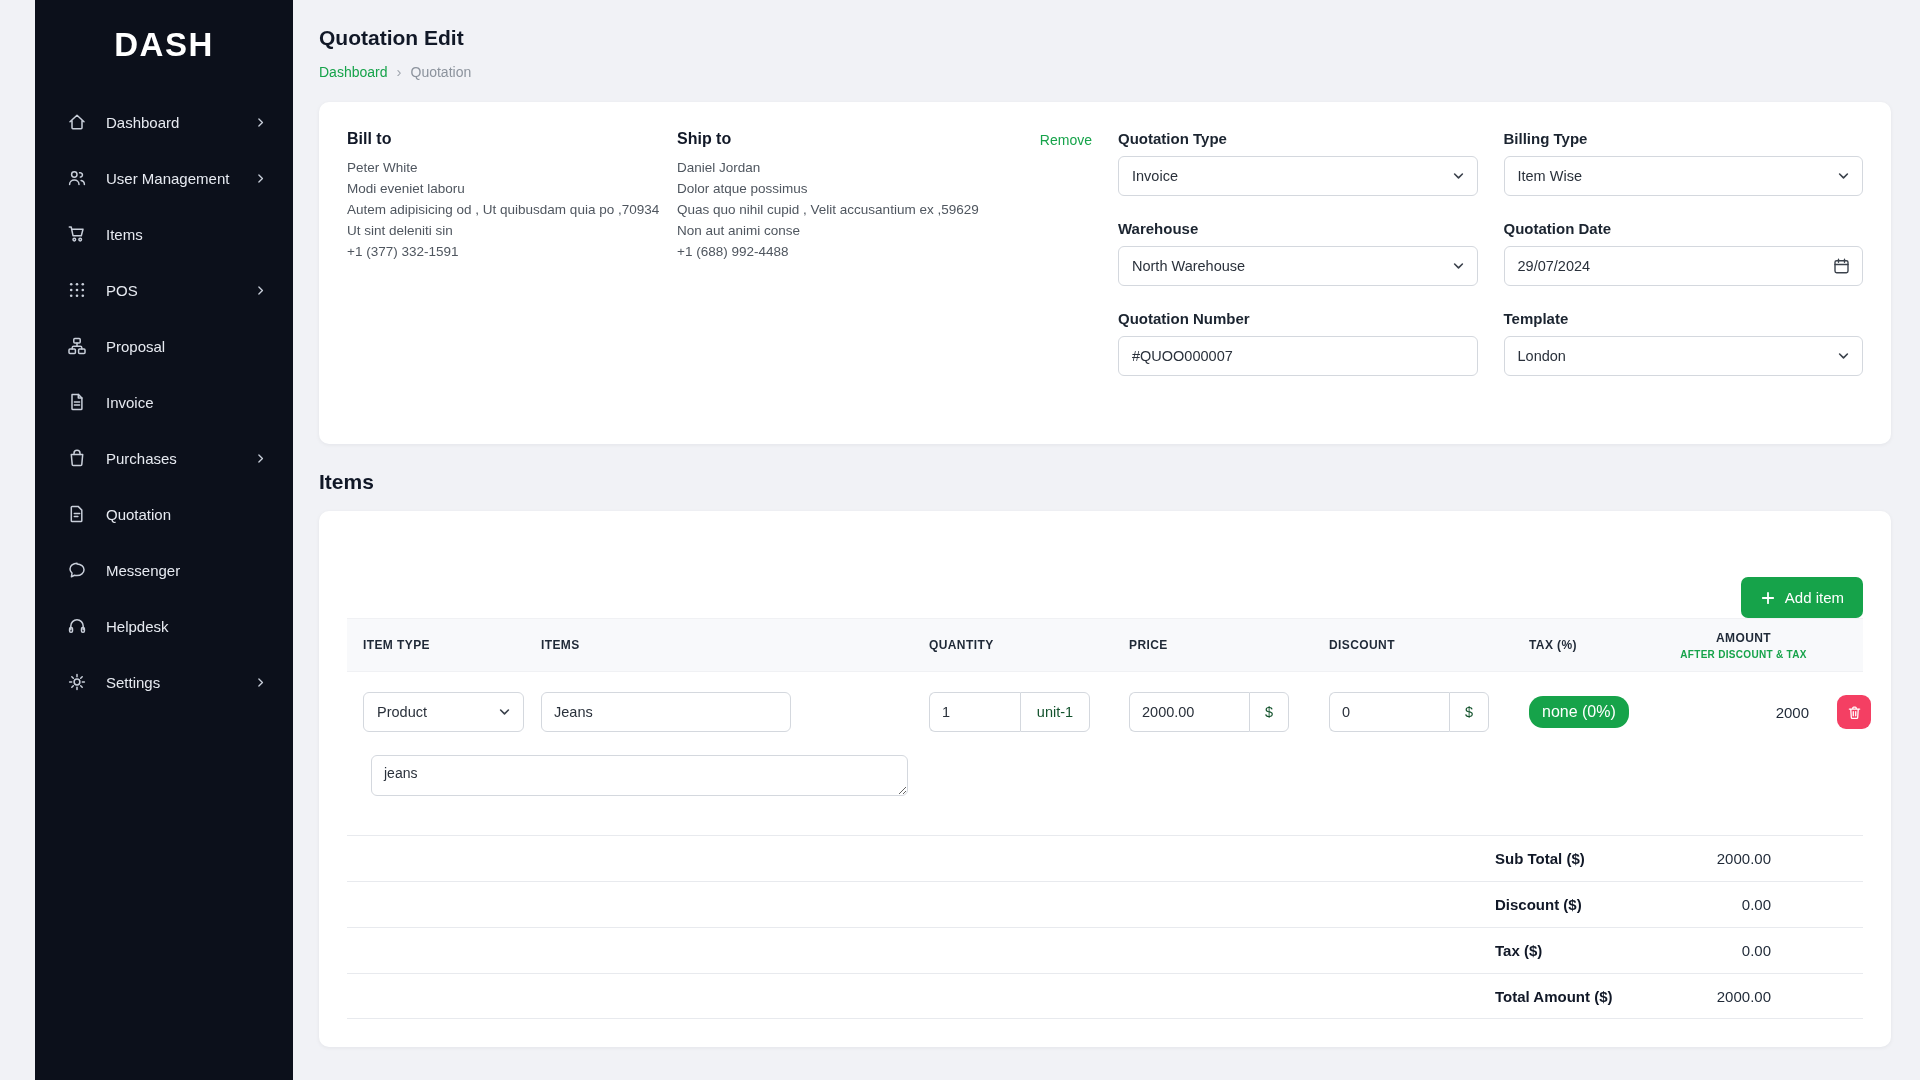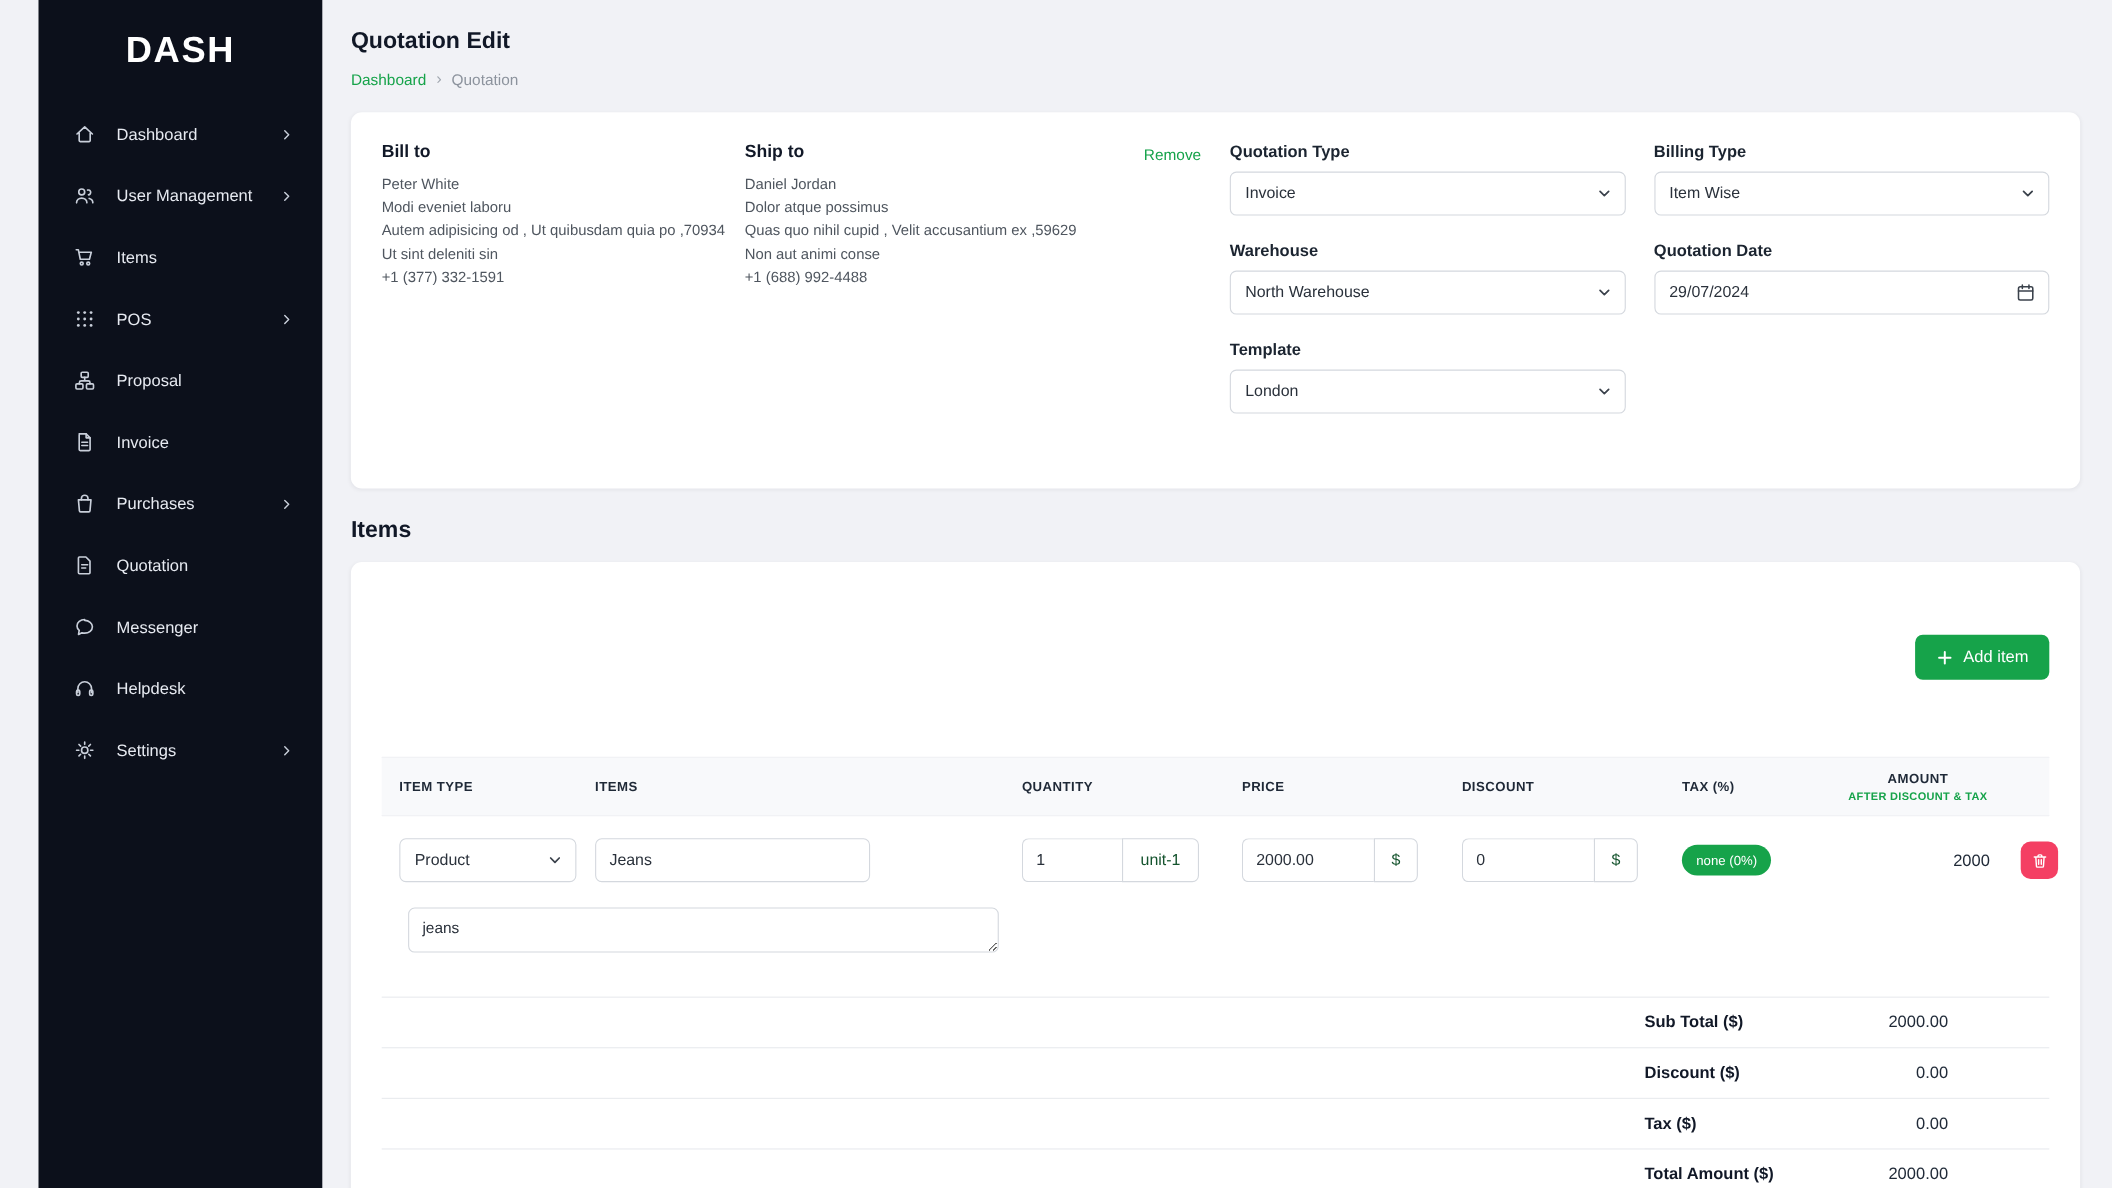--- a/index.html
+++ b/index.html
@@ -45,40 +45,40 @@
   input.txt.with-ico { padding-right:40px; }
   .sel-caret, .cal-ico { position:absolute; right:13px; top:50%; transform:translateY(-50%); pointer-events:none; display:block; }
 
   
   .items-title { margin:26px 0 0; font-size:21px; font-weight:700; color:#111827; }
   .card-items { margin-top:17px; padding:28px; }
   .add-row { display:flex; justify-content:flex-end; }
   .btn-add { display:inline-flex; align-items:center; gap:9px; height:41px; padding:0 19px; background:#16a34a; color:#fff;
     border:none; border-radius:7px; font-size:15px; font-weight:500; font-family:inherit; cursor:pointer;margin-top:38px; }
 
-  .tbl { margin-top:70px; }
+  .tbl { }
   .tbl-head, .tbl-row { display:grid; grid-template-columns:178px 388px 200px 200px 200px 165px 155px 65px; }
   .tbl-head { background:#f8f9fb; height:54px; align-items:center; border-top:1px solid #f0f1f4; border-bottom:1px solid #f0f1f4; }
   .th { font-size:12px; font-weight:700; letter-spacing:.4px; color:#1f2937; padding-left:16px; }
   .th-amount { text-align:center; padding-right:24px; padding-left:0; }
   .amount-note { margin-top:4px; font-size:10px; color:#16a34a; font-weight:700; letter-spacing:.3px; }
 
   .tbl-row { padding-top:20px; align-items:center; }
   .td { padding-left:16px; display:flex; align-items:center; }
   .td-del { padding-left:4px; }
   .inp { height:40px; border:1px solid #d4d8de; border-radius:6px; padding:0 12px; font-size:14.5px; color:#2a313b;
     font-family:inherit; background:#fff; outline:none; }
   .w250 { width:250px; } .w161 { width:161px; }
   .igroup { display:inline-flex; }
   .igroup .inp { border-radius:6px 0 0 6px; border-right:none; }
   .addon { height:40px; display:flex; align-items:center; justify-content:center; border:1px solid #d4d8de;
     border-radius:0 6px 6px 0; font-size:14.5px; color:#14532d; background:#fff; }
   .qty-inp { width:91px; } .addon-unit { width:70px; }
   .price-inp { width:120px; } .addon-cur { width:40px; }
-  .tax-badge { background:#16a34a; color:#fff; font-size:12px; padding:7px 13px; border-radius:14px; white-space:nowrap; }
+  .tax-badge { background:#16a34a; color:#fff; font-size:16px; padding:7px 13px; border-radius:14px; white-space:nowrap; }
   .amount-cell { justify-content:flex-end; padding-right:24px; font-size:15px; color:#1f2937; }
   .btn-del { width:34px; height:34px; border:none; border-radius:9px; background:#f43f63; display:flex; align-items:center;
     justify-content:center; cursor:pointer; }
 
   .tbl-desc { padding:23px 0 0 24px; }
   textarea.desc { width:537px; height:41px; border:1px solid #d4d8de; border-radius:6px; padding:9px 12px; font-size:14px;
     color:#2a313b; font-family:inherit; resize:both; outline:none; }
 
   .summary { margin-top:35px; }
   .summary-row { height:46px; border-top:1px solid #e8eaee; display:flex; align-items:center; justify-content:flex-end; }
@@ -294,20 +294,26 @@
           </div>
         </div>
         <div class="field">
           <label>Quotation Date</label>
           <div class="control-wrap">
             <input class="txt with-ico" value="29/07/2024" style="">
             <svg class="cal-ico" width="17" height="17" viewBox="0 0 17 17" fill="none" stroke="#3b424c" stroke-width="1.4" stroke-linecap="round">
                 <rect x="2" y="3.2" width="13" height="12" rx="1.6"></rect>
                 <path d="M2 7h13M5.5 1.6v3.2M11.5 1.6v3.2"></path>
               </svg>
+          </div>
+        </div>
+        <div class="field">
+          <label>Quotation Number</label>
+          <div class="control-wrap">
+            <input class="txt" value="#QUOO000007" style="">
           </div>
         </div>
         <div class="field">
           <label>Template</label>
           <div class="control-wrap">
             <select class="sel"><option>London</option></select>
             <svg class="sel-caret" width="13" height="13" viewBox="0 0 13 13" fill="none" stroke="#3b424c" stroke-width="1.6" stroke-linecap="round" stroke-linejoin="round">
                 <path d="M2.6 4.5 6.5 8.4l3.9-3.9"></path>
               </svg>
           </div>

